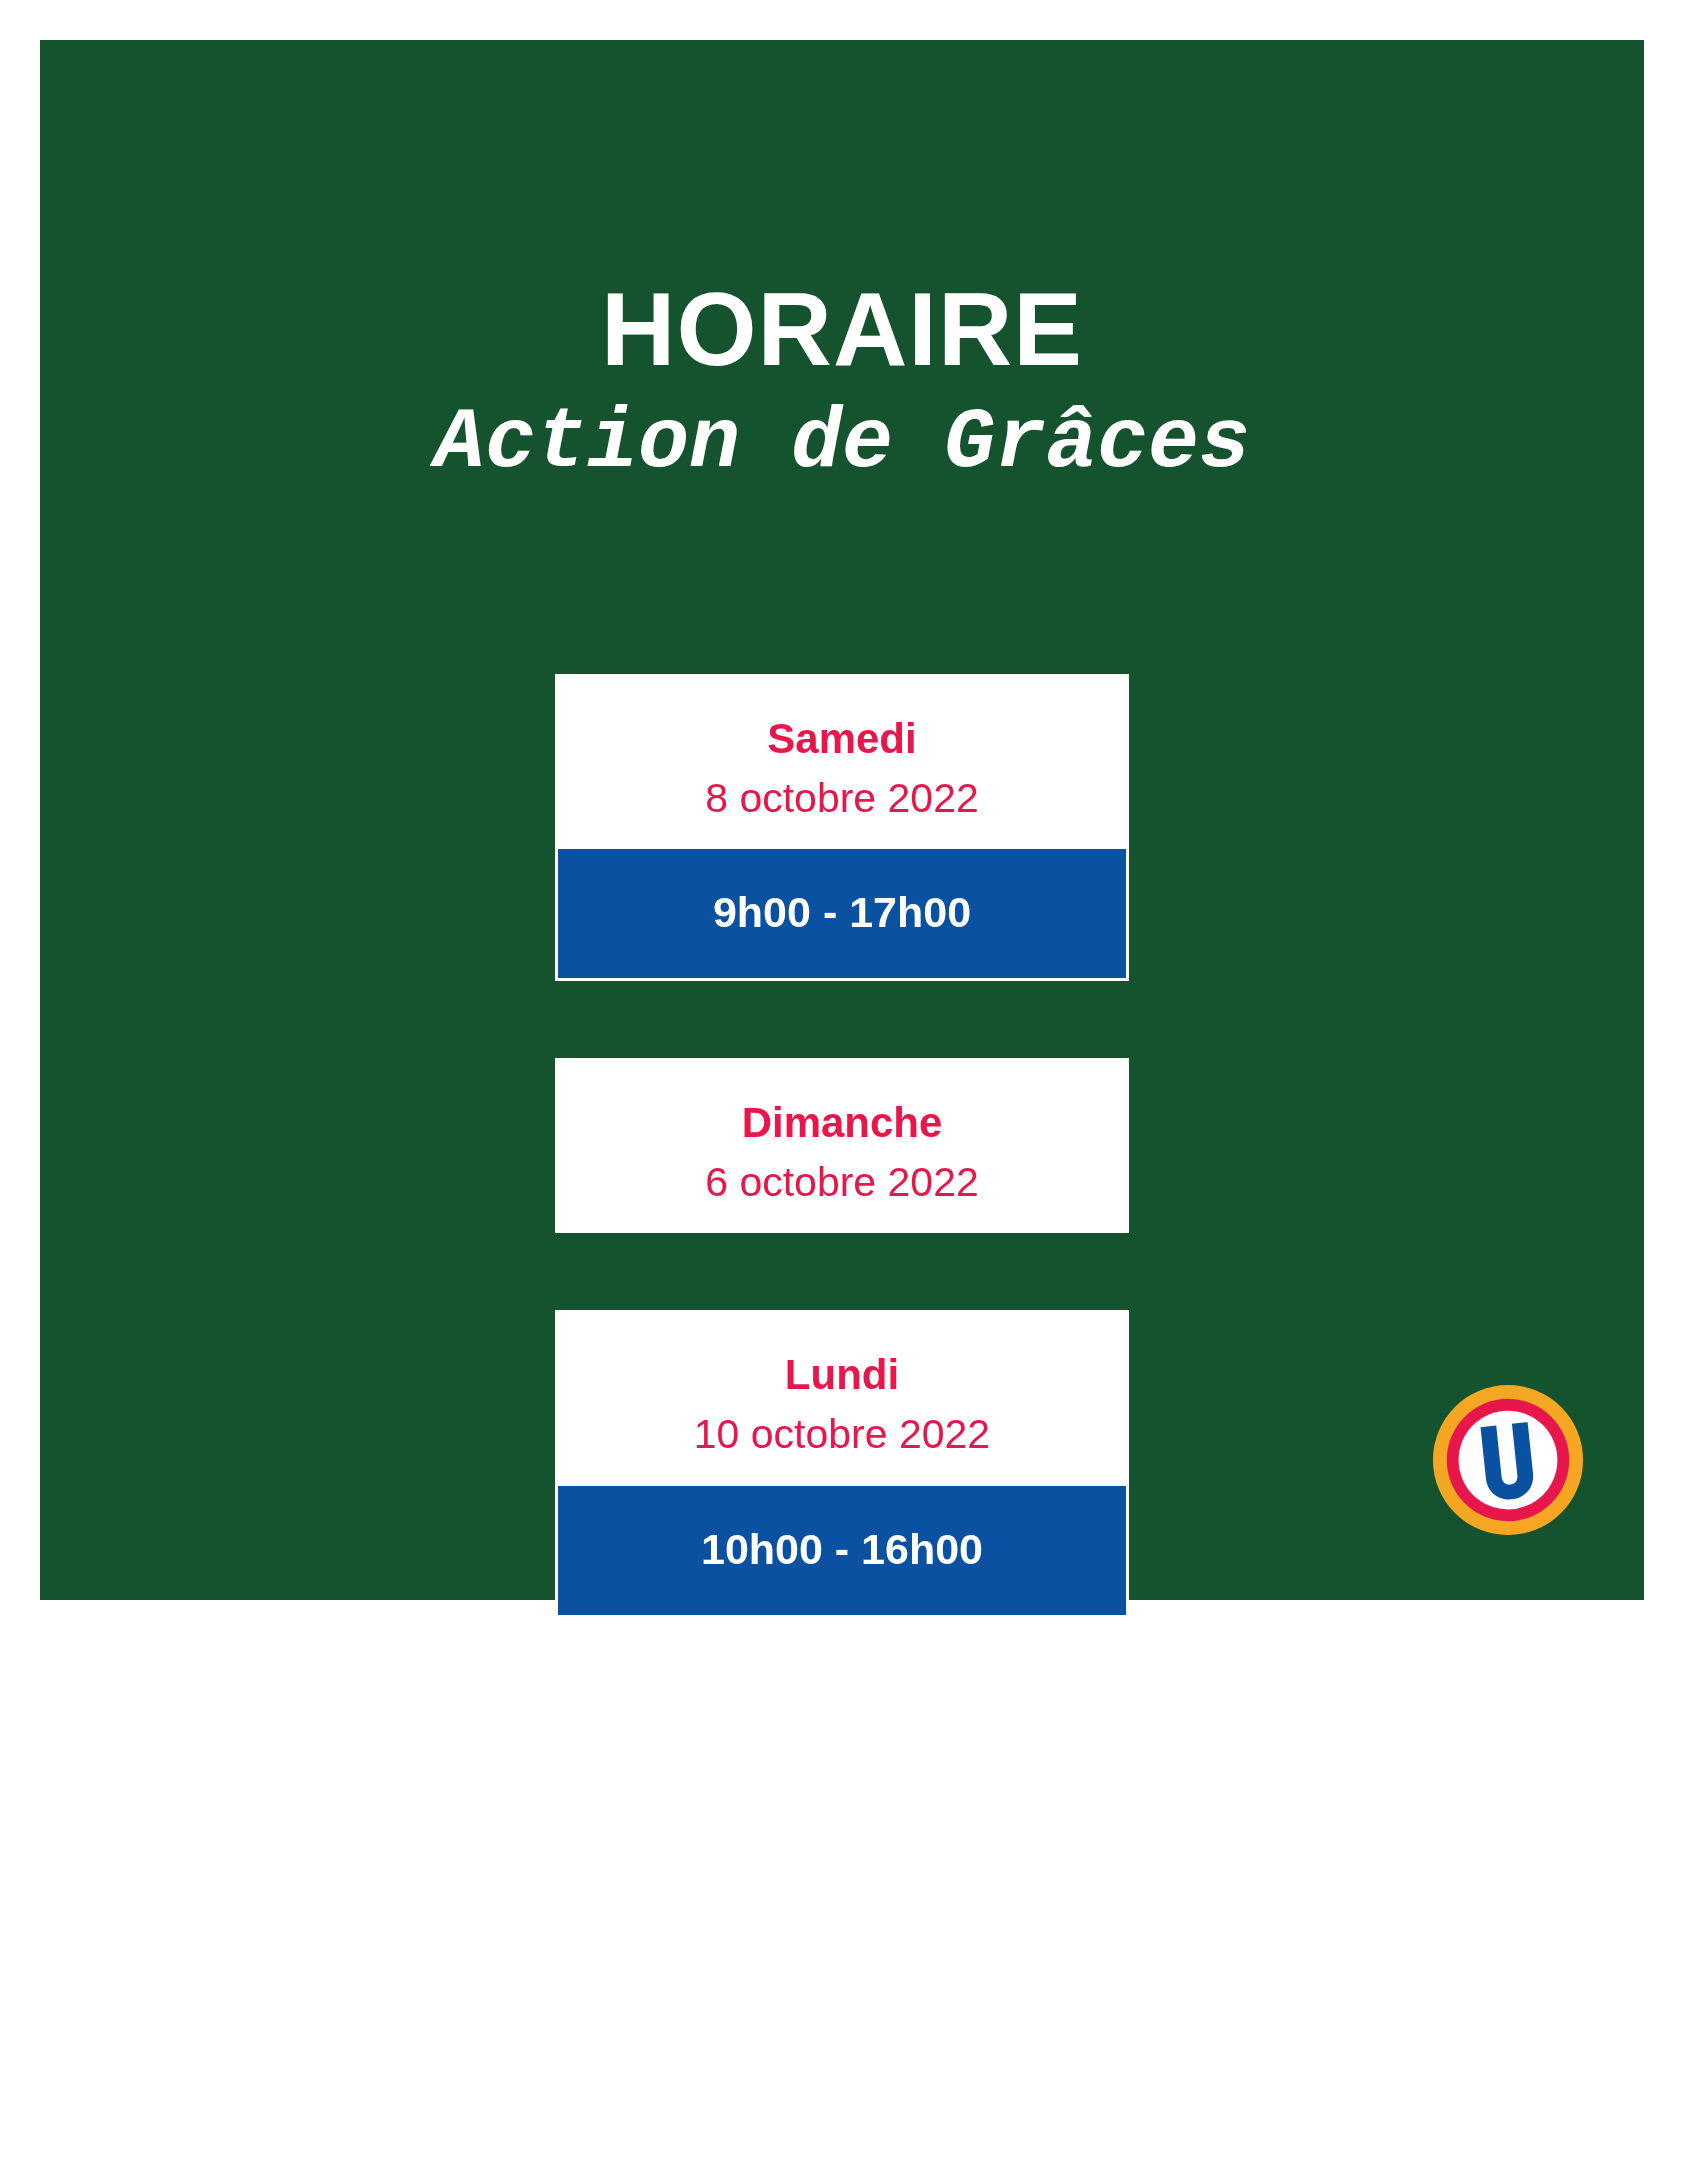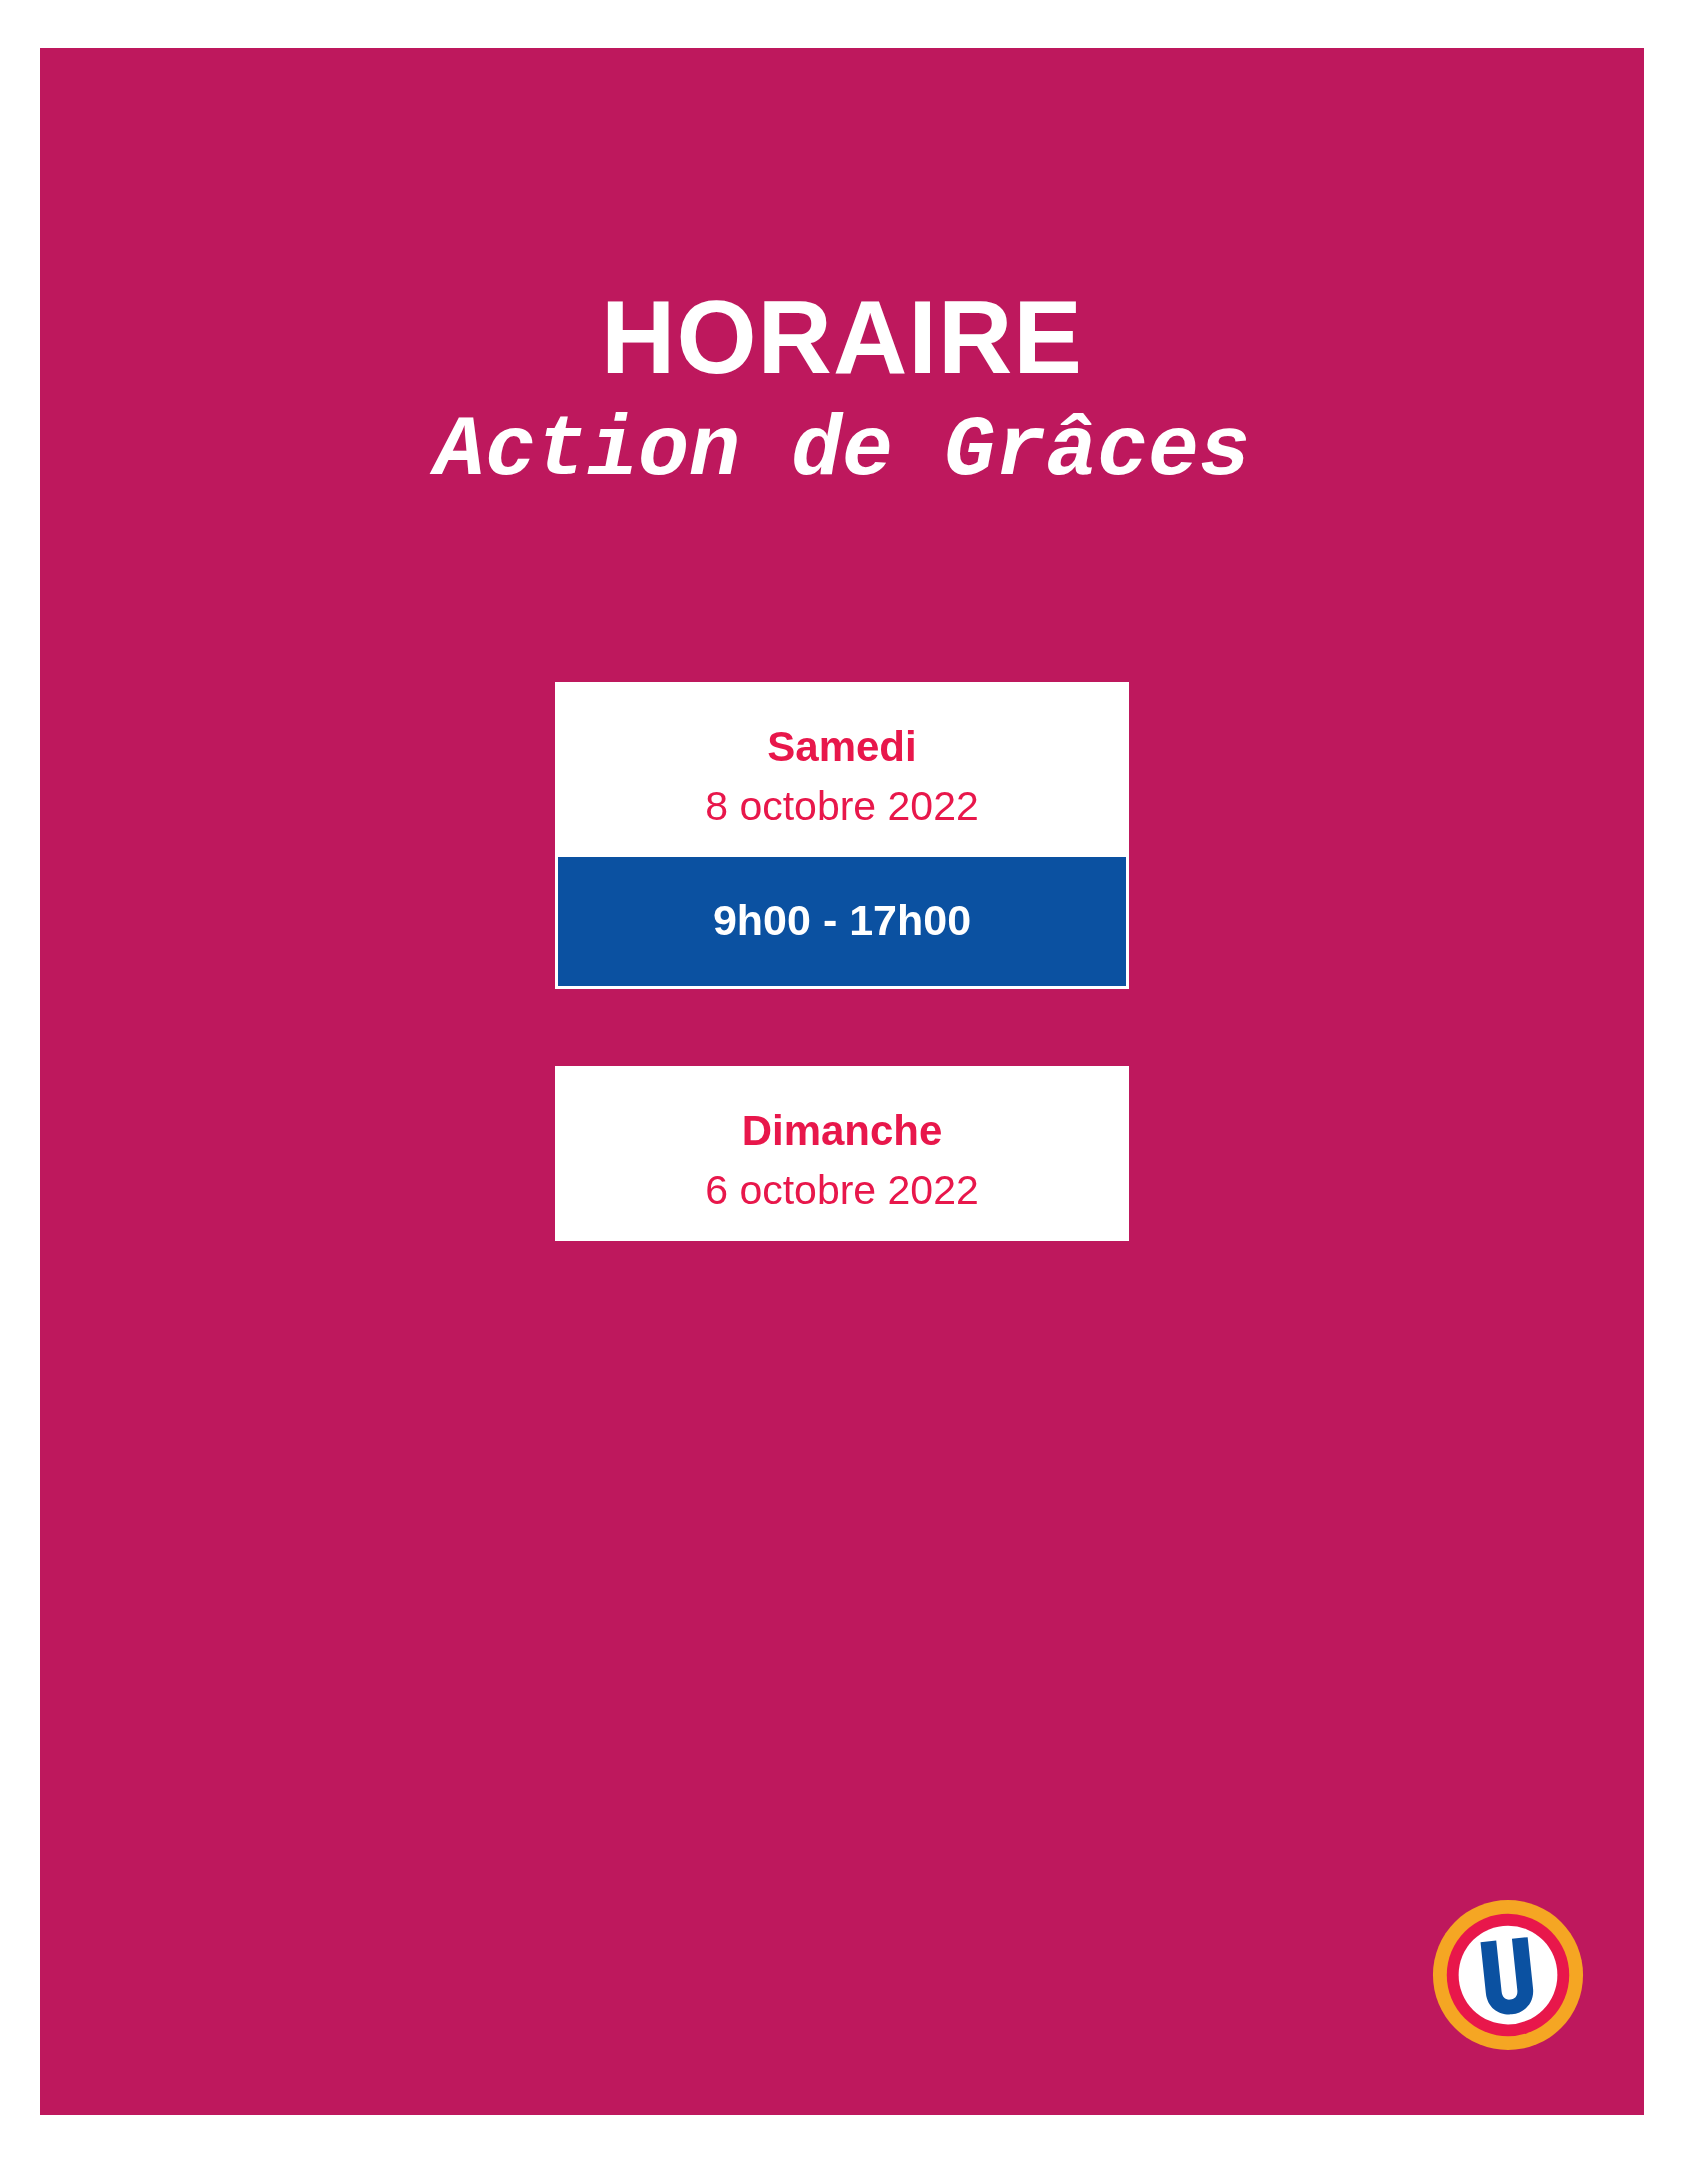--- a/index.html
+++ b/index.html
@@ -9,24 +9,24 @@
   }
   body {
     width: 1683px;
     height: 2178px;
     font-family: "Liberation Sans", sans-serif;
     overflow: hidden;
   }
   .poster {
     position: absolute;
     left: 40px;
-    top: 48px;
+    top: 40px;
     width: 1604px;
-    height: 2067px;
-    background: #be185d;
+    height: 1560px;
+    background: #14532d;
     box-sizing: border-box;
   }
 
   
   .title-block {
     position: absolute;
     left: 0;
     top: 238px;
     width: 100%;
     text-align: center;
@@ -131,20 +131,29 @@
       </div>
     </div>
 
     <div class="card">
       <div class="card-top">
         <div class="card-day">Dimanche</div>
         <div class="card-date">6 octobre 2022</div>
       </div>
     </div>
 
+    <div class="card">
+      <div class="card-top">
+        <div class="card-day">Lundi</div>
+        <div class="card-date">10 octobre 2022</div>
+      </div>
+      <div class="card-bottom">
+        <div class="card-hours">10h00 - 16h00</div>
+      </div>
+    </div>
 
   </div>
 
   <div class="logo">
     <svg width="158" height="158" viewBox="0 0 160 160" xmlns="http://www.w3.org/2000/svg">
       <circle cx="80" cy="80" r="76" fill="#f5a623"></circle>
       <circle cx="80" cy="80" r="62" fill="#e8174b"></circle>
       <circle cx="80" cy="80" r="50" fill="#ffffff"></circle>
       <path d="M56 44 L56 96 C56 112 68 120 80 120 C92 120 104 112 104 96 L104 44 L88 44 L88 96 C88 102 85 105 80 105 C75 105 72 102 72 96 L72 44 Z" fill="#0b51a1" transform="rotate(-6 80 82)"></path>
     </svg>

